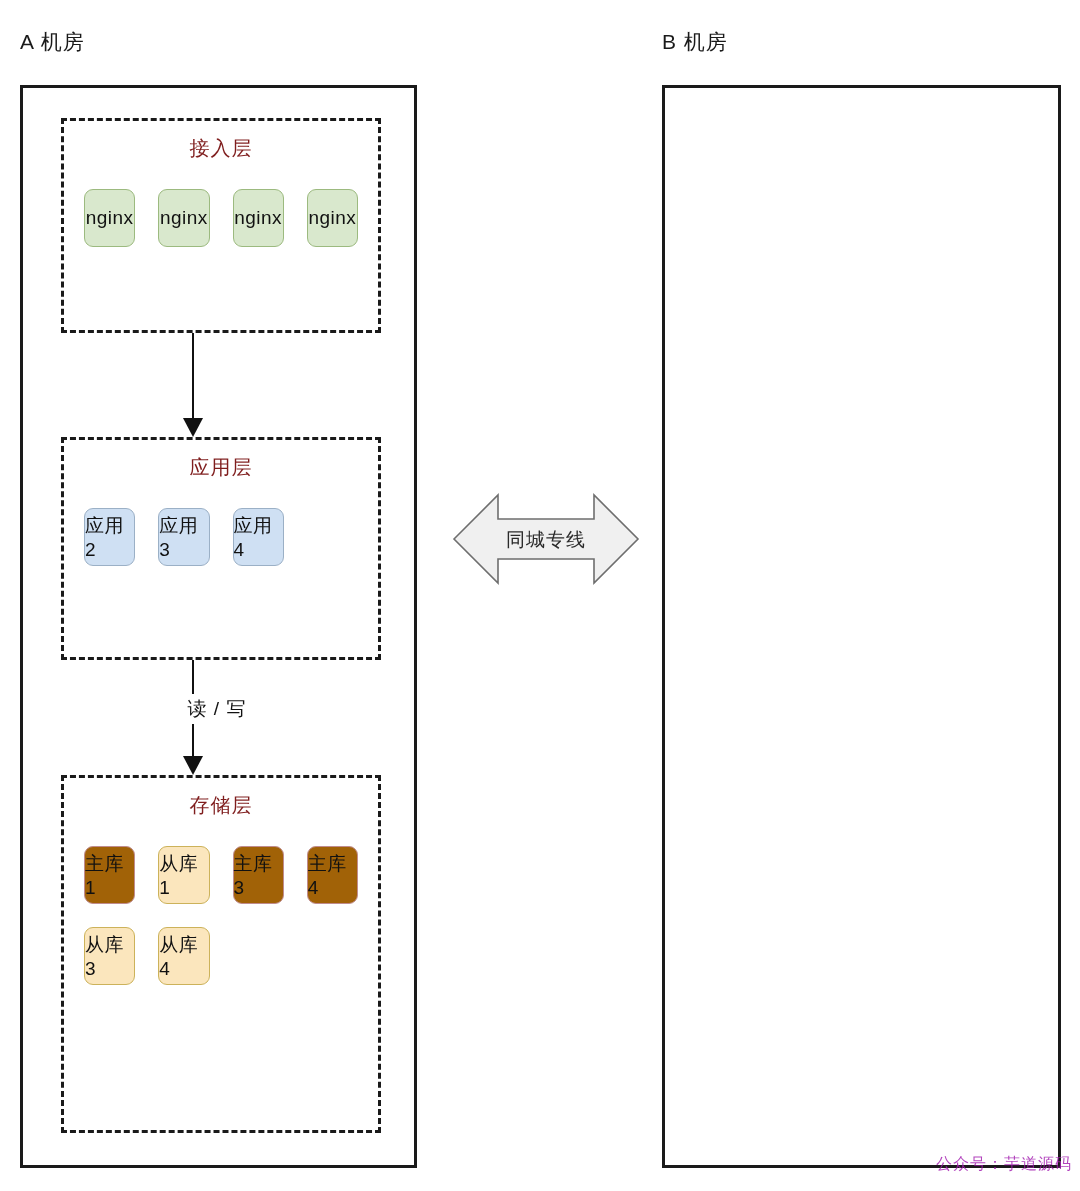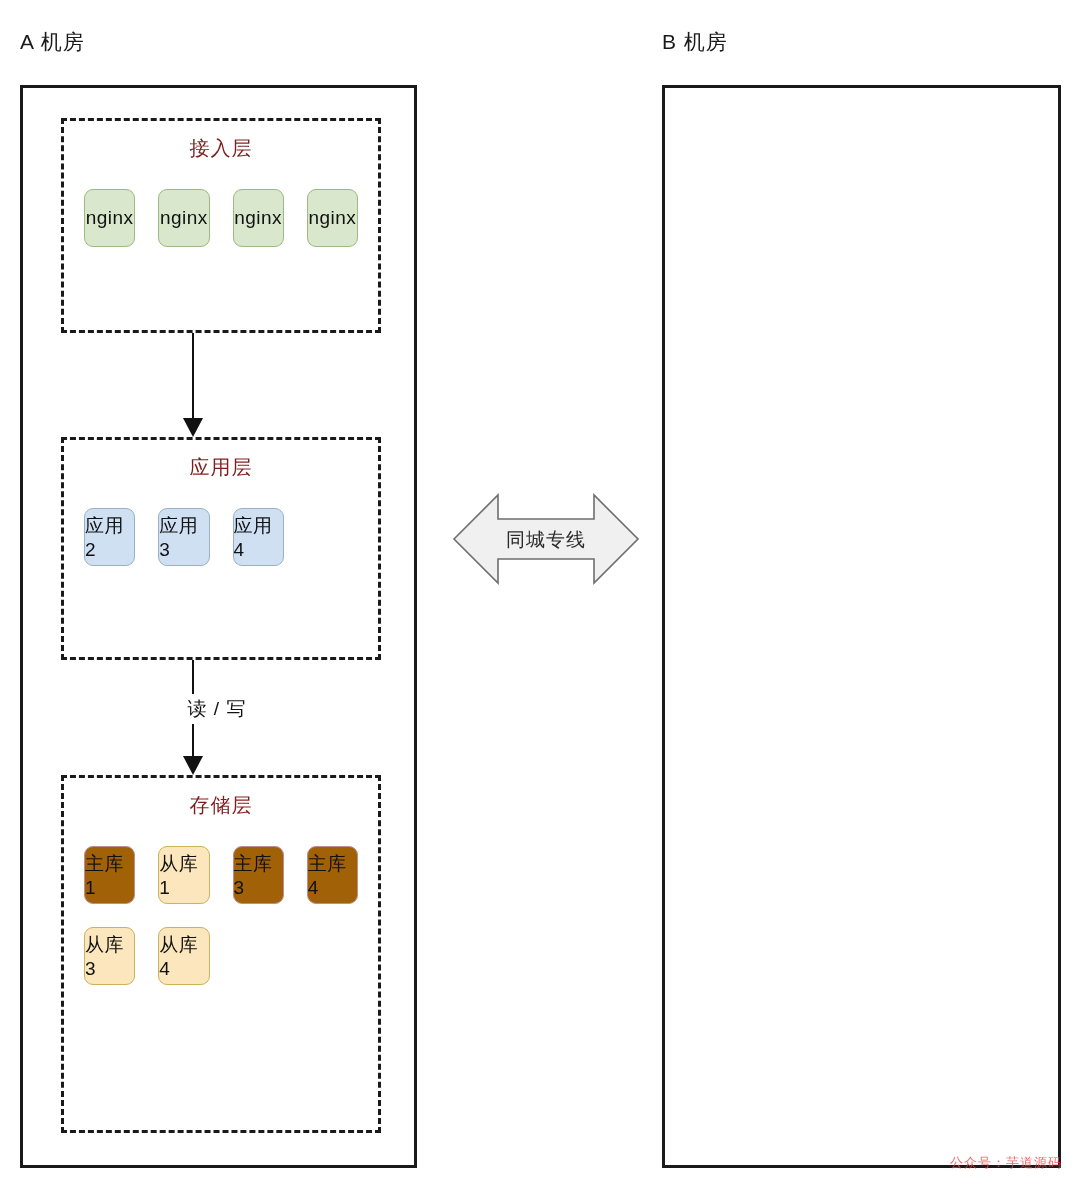--- a/index.html
+++ b/index.html
@@ -167,25 +167,25 @@
     text-align: center;
     font-size: 19px;
     letter-spacing: 1px;
     color: #2b2b2b;
     white-space: nowrap;
   }
 
   
   #watermark {
     position: absolute;
-    right: 18px;
+    right: 8px;
     top: 1154px;
-    font-size: 13px;
-    letter-spacing: 1px;
-    color: #ef4444;
+    font-size: 16px;
+    letter-spacing: 1px;
+    color: #a21caf;
     opacity: 0.82;
     white-space: nowrap;
   }
 </style>
 </head>
 <body>
 
 <div id="canvas">
 
   <div class="room-title" id="title-a">A 机房</div>

